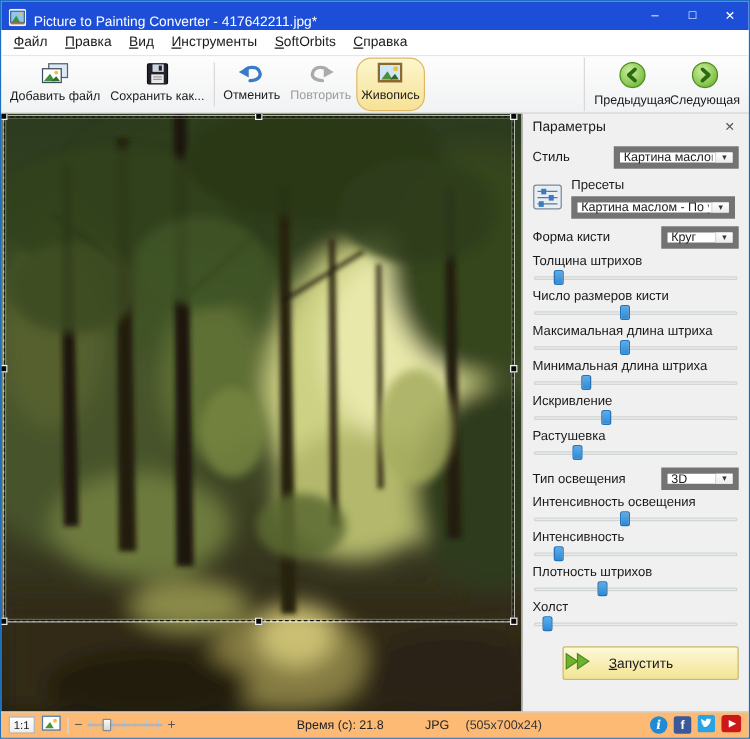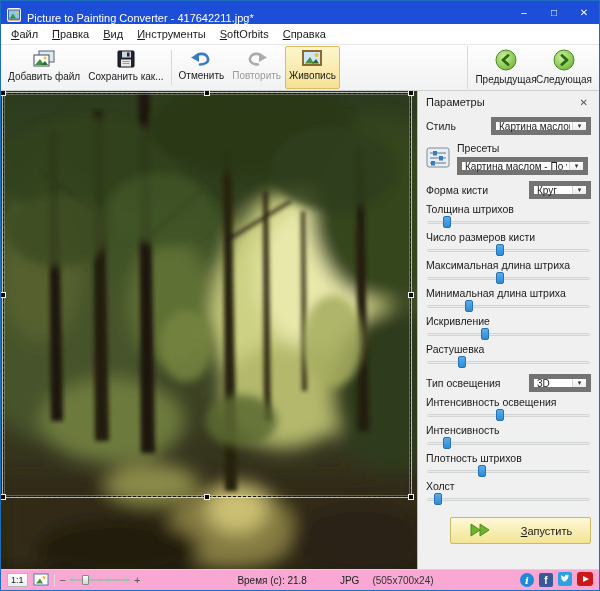--- a/index.html
+++ b/index.html
@@ -16,21 +16,21 @@
 
   
   .menubar{height:21px;background:#fff;border-bottom:1px solid #e6e6e6;display:flex;align-items:center;padding-left:3px;flex:0 0 auto}
   .menu-item{padding:3px 7px;white-space:nowrap}
 
   
   .toolbar{height:46px;background:linear-gradient(#fdfdfd,#f1f2f3);border-bottom:1px solid #cfcfcf;display:flex;align-items:stretch;padding:1px 3px;flex:0 0 auto}
   .tool-btn{min-width:46px;padding:3px 3px 1px;display:flex;flex-direction:column;align-items:center;gap:1px;
             font-size:10px;line-height:10.5px;text-align:center;border:1px solid transparent}
   .tool-btn.disabled{color:#9b9b9b}
-  .tool-btn.active{background:linear-gradient(#fdf6cd,#f6e296);border:1px solid #dcb964;border-radius:2px}
+  .tool-btn.active{background:linear-gradient(#fdf6cd,#f6e296);border:1px solid #dcb964;border-radius:12px}
   .tool-label.und{}
   .tool-sep{width:1px;background:#d9d9d9;margin:4px 3px}
   .nav-group{margin-left:auto;display:flex;align-items:flex-start;border-left:1px solid #d9d9d9;padding:3px 4px 0 10px;gap:2px}
   .nav-btn{width:56px;display:flex;flex-direction:column;align-items:center;gap:1px;font-size:10px}
 
   
   .main{flex:1;display:flex;min-height:0}
   .canvas{width:417px;flex:0 0 auto;position:relative;background:#5c6350;border-right:1px solid #bfbfbf;overflow:hidden}
   .painting{position:absolute;left:0;top:0;display:block}
   .selection{position:absolute;left:2px;top:2px;width:408px;height:404px;border:1px dashed #141414;
@@ -50,24 +50,24 @@
   .w-style{width:100px}.w-presets{width:131px}.w-small{width:62px}
   .presets{display:flex;gap:7px;align-items:flex-start;margin:4px 0 3px}
   .presets-icon{margin-top:5px}
   .presets-col{display:flex;flex-direction:column;gap:3px}
   .presets-title{font-weight:normal;font-size:10.5px}
   .slider-row{margin:1px 0 2px}
   .slider{position:relative;height:13px;margin-top:1px}
   .track{position:absolute;left:1px;right:1px;top:5px;height:3px;background:#e9ecec;border:1px solid #d2d5d5;border-radius:2px}
   .thumb{position:absolute;top:0;width:8px;height:12px;background:linear-gradient(#5aaceb,#2f8bd6);border:1px solid #2573b5;border-radius:2px}
   .run-btn{margin-top:9px;margin-left:24px;height:27px;background:linear-gradient(#fdf8d8,#f3e493);border:1px solid #c9b96a;
-           border-radius:2px;display:flex;align-items:center;justify-content:center;gap:26px;font-size:11px}
-
-  
-  .statusbar{height:21px;background:#f9a8d4;border-top:1px solid #d4d4d4;display:flex;align-items:center;
+           border-radius:2px;display:flex;align-items:center;gap:10px;font-size:11px}
+
+  
+  .statusbar{height:21px;background:#fdba74;border-top:1px solid #d4d4d4;display:flex;align-items:center;
              padding:0 6px;gap:5px;flex:0 0 auto;font-size:10px;color:#222}
   .sb-btn{border:1px solid #b9b9b9;background:linear-gradient(#fff,#ececec);padding:1px 3px;font-size:9px;line-height:10px}
   .sb-sep{width:1px;height:13px;background:#d8d8d8}
   .zoom{display:flex;align-items:center;gap:4px}
   .zsign{color:#555;font-size:11px}
   .ztrack{position:relative;width:60px;height:12px}
   .zline{position:absolute;left:0;right:0;top:5px;height:2px;background:#b5b5b5}
   .zticks{position:absolute;left:2px;right:2px;top:2px;bottom:2px;background:repeating-linear-gradient(90deg,#c2c2c2 0 1px,transparent 1px 9px)}
   .zthumb{position:absolute;left:12px;top:1px;width:7px;height:10px;background:linear-gradient(#fafafa,#d6d6d6);border:1px solid #8a8a8a;border-radius:1px}
   .sb-time{margin-left:92px;white-space:nowrap}

